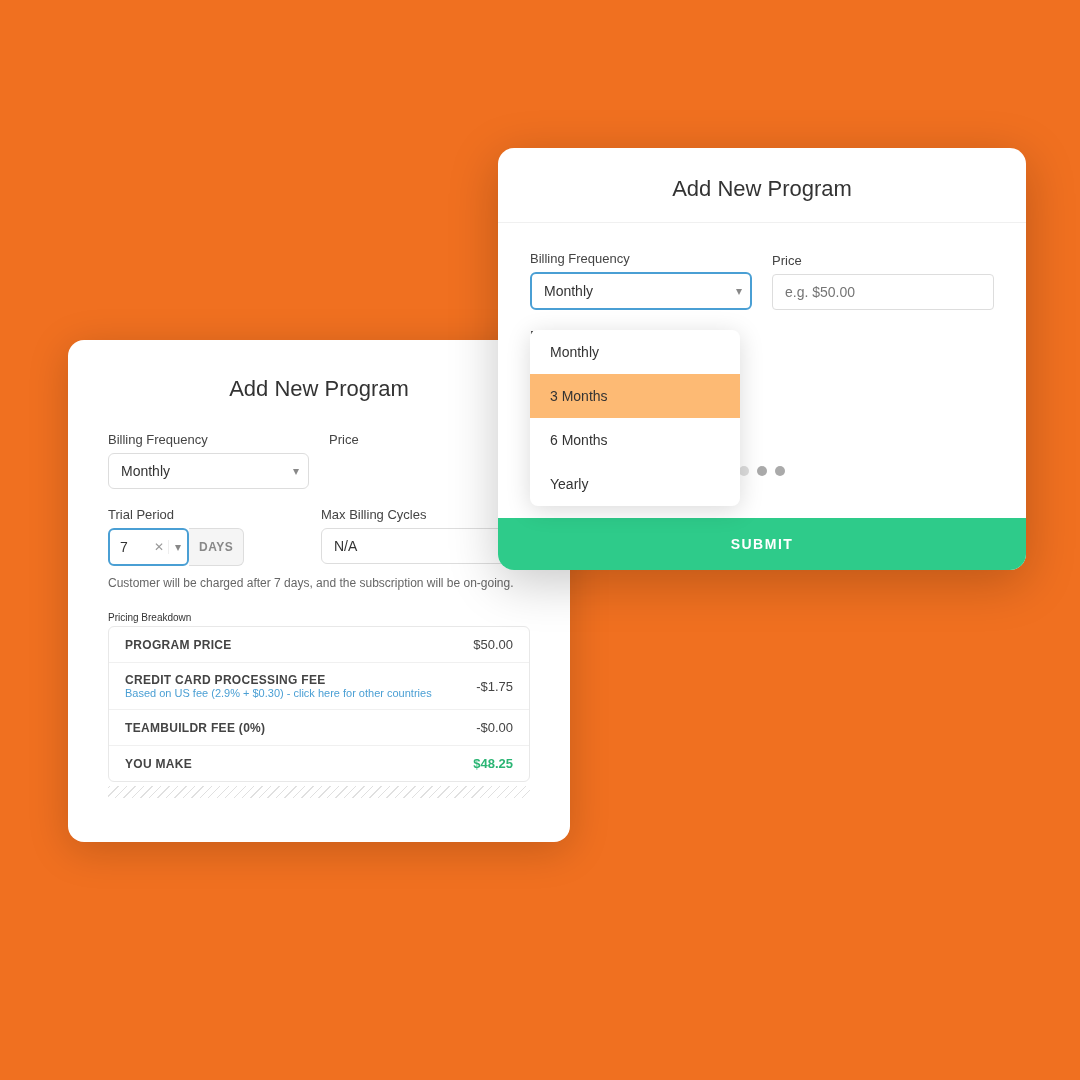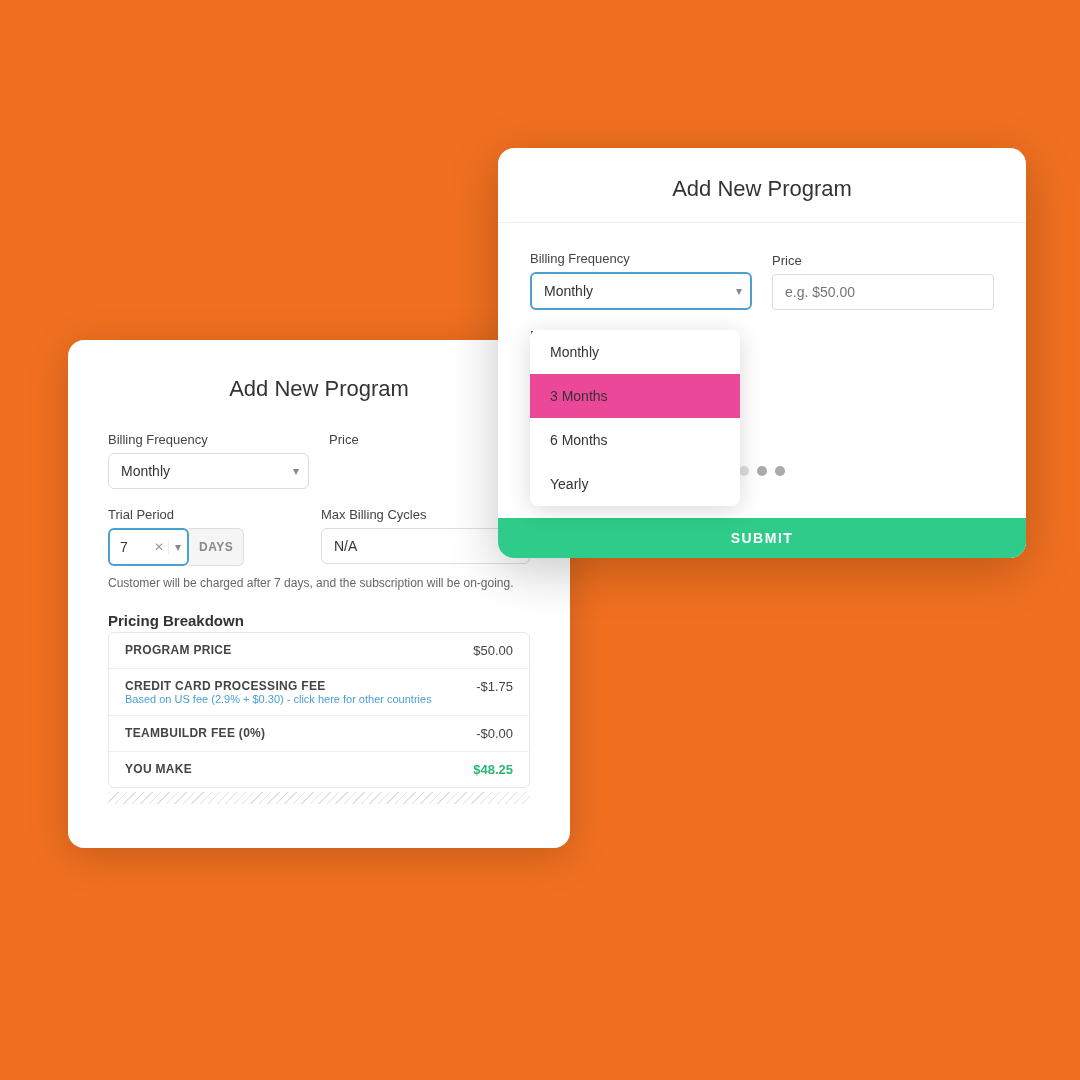--- a/index.html
+++ b/index.html
@@ -128,40 +128,41 @@
     .hint-text {
       font-size: 12px;
       color: #666;
       margin-bottom: 20px;
       line-height: 1.5;
     }
     .pricing-breakdown {
       margin-top: 4px;
     }
     .pricing-breakdown-title {
-      font-size: 15px;
-      font-weight: 700;
+      font-size: 10px;
+      font-weight: 400;
       color: #333;
       margin-bottom: 3px;
     }
     .pricing-breakdown-sub {
       font-size: 12px;
       color: #888;
       margin-bottom: 12px;
     }
     .pricing-table {
       border: 1px solid #e8e8e8;
       border-radius: 6px;
       overflow: hidden;
     }
     .pricing-row {
       display: flex;
       justify-content: space-between;
       padding: 10px 16px;
       border-bottom: 1px solid #f0f0f0;
+      align-items: center;
     }
     .pricing-row:last-child {
       border-bottom: none;
     }
     .pricing-row-label {
       font-size: 12px;
       font-weight: 700;
       color: #444;
       text-transform: uppercase;
       letter-spacing: 0.3px;
@@ -240,21 +241,21 @@
       box-shadow: 0 4px 24px rgba(0,0,0,0.15);
       z-index: 100;
       overflow: hidden;
     }
     .dropdown-item {
       padding: 14px 20px;
       font-size: 14px;
       color: #333;
       cursor: pointer;
     }
-    .dropdown-item.highlighted { background: #ec4899; }
+    .dropdown-item.highlighted { background: #fdba74; }
 
     .text-partial {
       font-size: 13px;
       color: #555;
       margin-bottom: 14px;
       line-height: 1.5;
     }
     .text-partial-ip {
       font-size: 13px;
       color: #555;
@@ -270,21 +271,21 @@
     }
     .dot {
       width: 10px;
       height: 10px;
       border-radius: 50%;
       background: #ddd;
     }
     .dot.active { background: #aaa; }
     .submit-btn {
       width: 100%;
-      padding: 12px;
+      padding: 18px;
       background: #2ecb8a;
       color: #fff;
       border: none;
       font-size: 14px;
       font-weight: 700;
       letter-spacing: 1.5px;
       cursor: pointer;
       text-transform: uppercase;
       border-radius: 0 0 16px 16px;
     }

